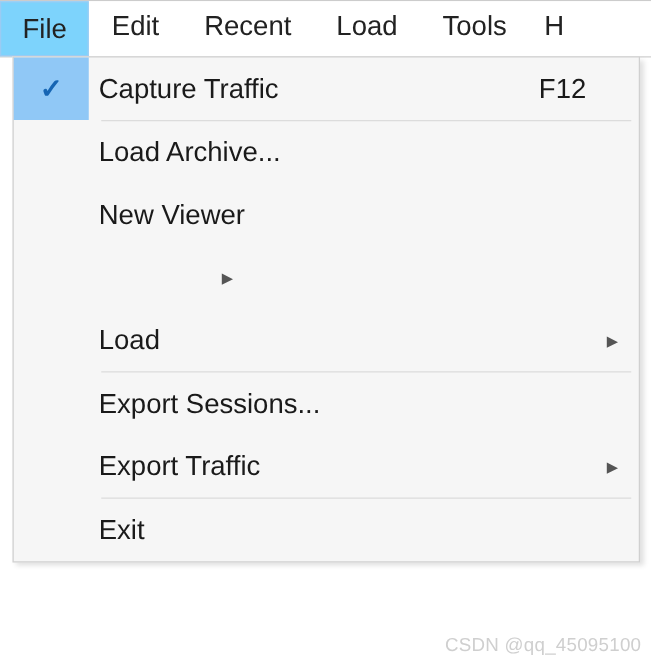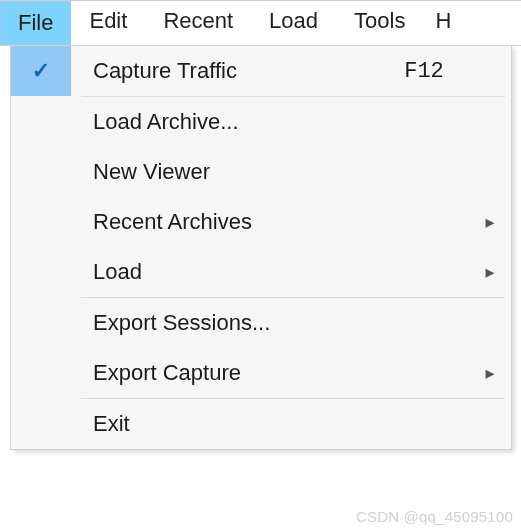--- a/index.html
+++ b/index.html
@@ -64,31 +64,30 @@
     display: flex;
     align-items: center;
     justify-content: center;
     height: 100%;
   }
   .icon-col.hl {
     background: #90c8f6;
   }
   .label-col {
     flex: 1 1 auto;
-    padding-left: 22px;
+    padding-left: 8px;
     display: flex;
     align-items: center;
     color: #1a1a1a;
   }
   .accel-col {
     width: 90px;
     flex: 0 0 90px;
-    text-align: center;
+    text-align: right;
     color: #1a1a1a;
-    font-family: Liberation Mono, monospace;
   }
   .sub-col {
     width: 42px;
     flex: 0 0 42px;
     display: flex;
     align-items: center;
     justify-content: center;
     color: #555;
   }
   .chevron {
@@ -166,21 +165,20 @@
 
     <div class="menu-row">
       <div class="icon-col"></div>
       <div class="label-col">New Viewer</div>
       <div class="accel-col"></div>
       <div class="sub-col"></div>
     </div>
 
     <div class="menu-row">
       <div class="icon-col"></div>
-      <div class="label-col">Recent Archives</div>
       <div class="accel-col"></div>
       <div class="sub-col">
           <span class="chevron">▸</span>
         </div>
     </div>
 
     <div class="menu-row">
       <div class="icon-col"></div>
       <div class="label-col">Load</div>
       <div class="accel-col"></div>
@@ -192,21 +190,21 @@
 
     <div class="menu-row">
       <div class="icon-col"></div>
       <div class="label-col">Export Sessions...</div>
       <div class="accel-col"></div>
       <div class="sub-col"></div>
     </div>
 
     <div class="menu-row">
       <div class="icon-col"></div>
-      <div class="label-col">Export Capture</div>
+      <div class="label-col">Export Traffic</div>
       <div class="accel-col"></div>
       <div class="sub-col">
           <span class="chevron">▸</span>
         </div>
     </div>
     <div class="sep"></div>
 
     <div class="menu-row">
       <div class="icon-col"></div>
       <div class="label-col">Exit</div>

